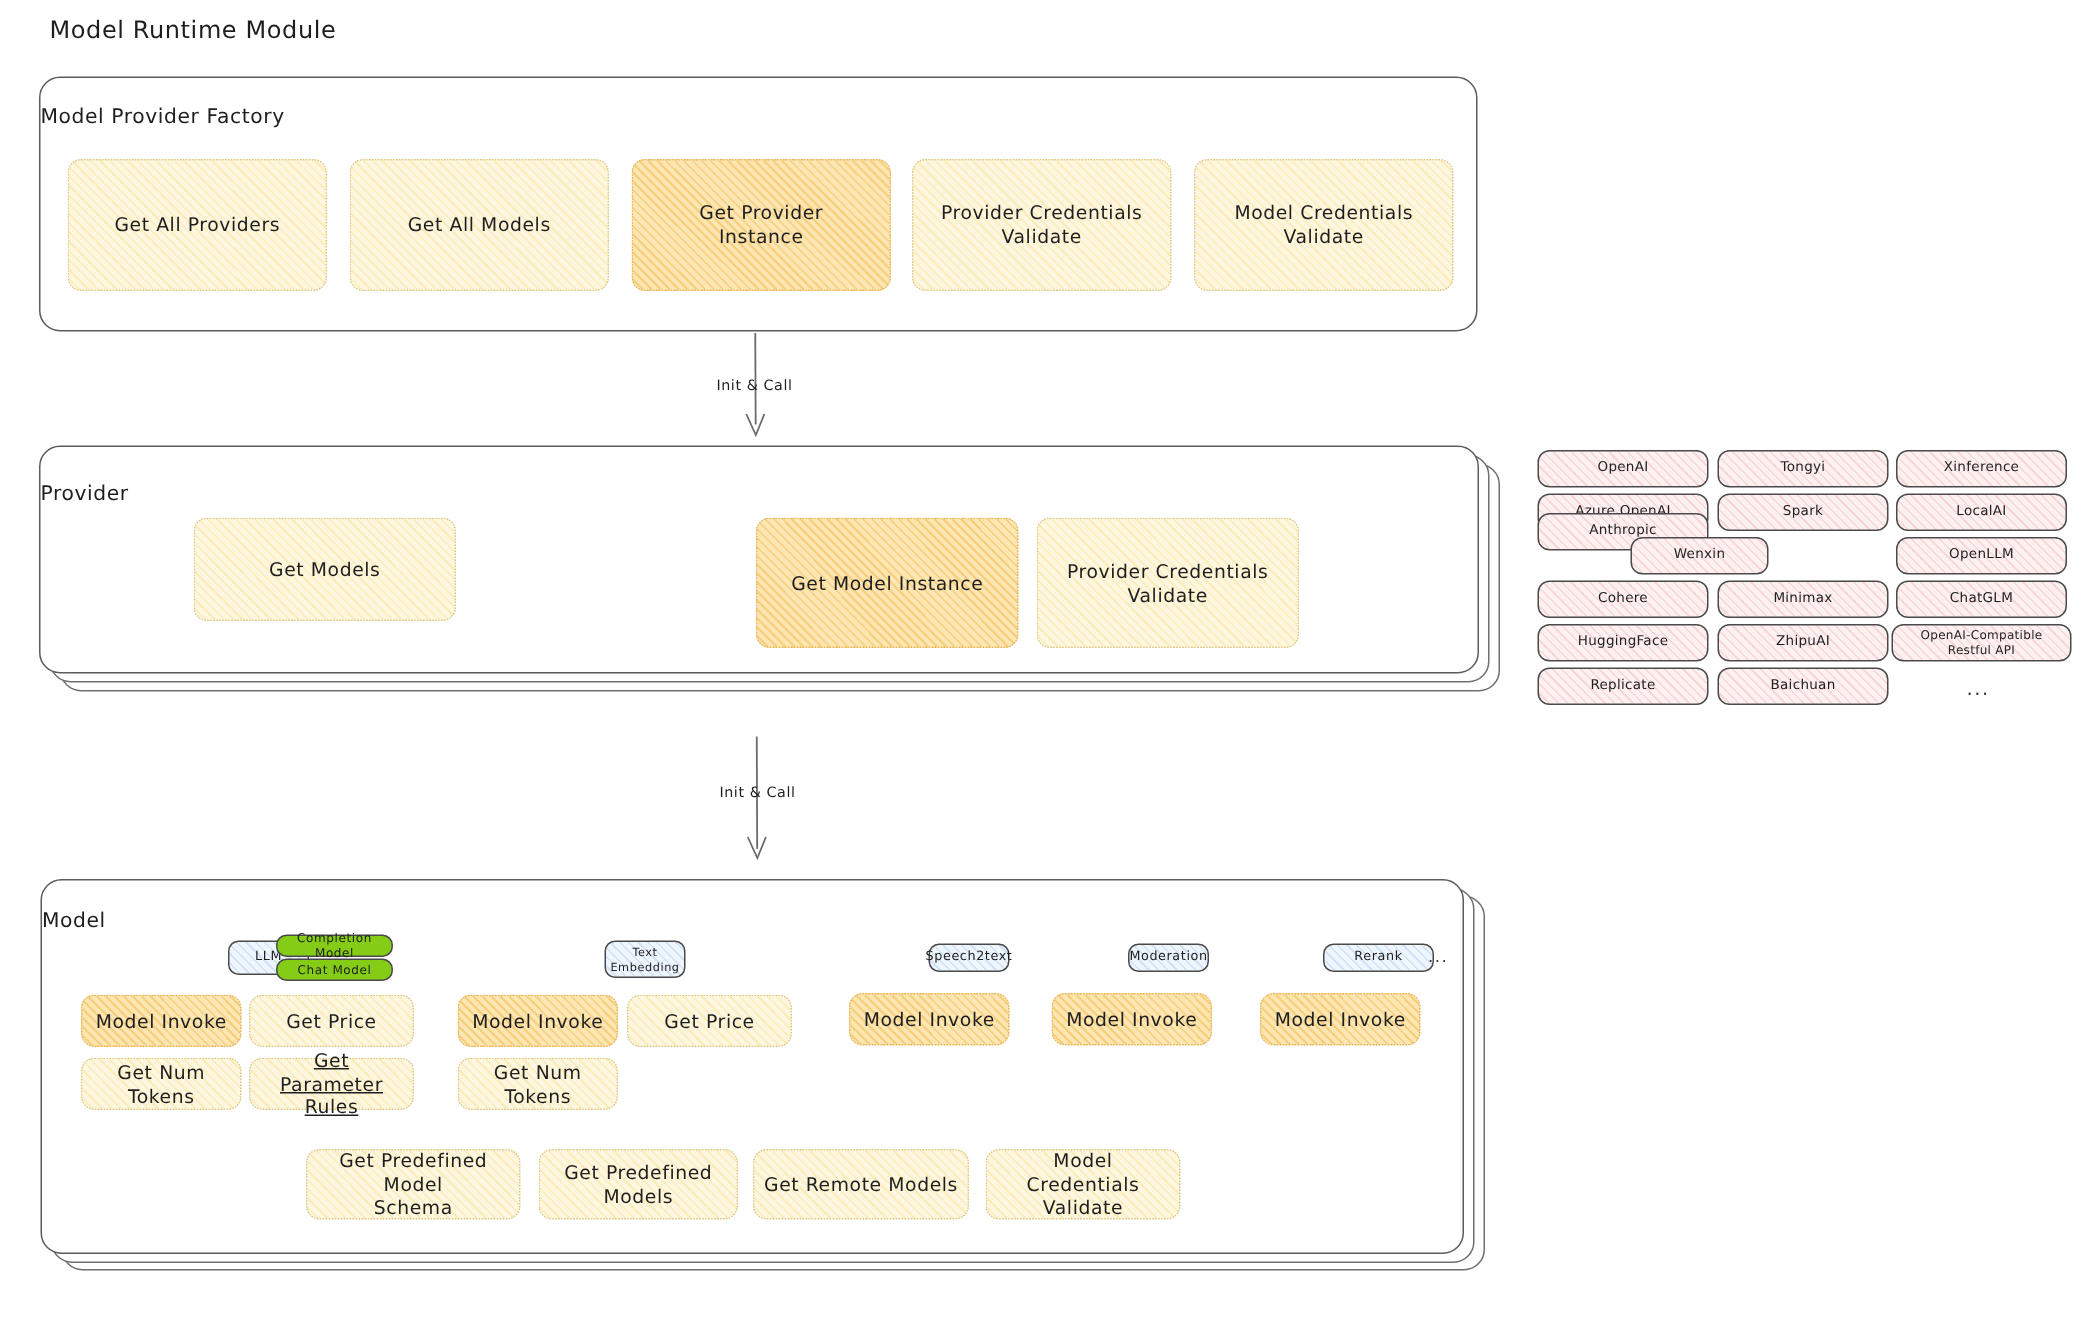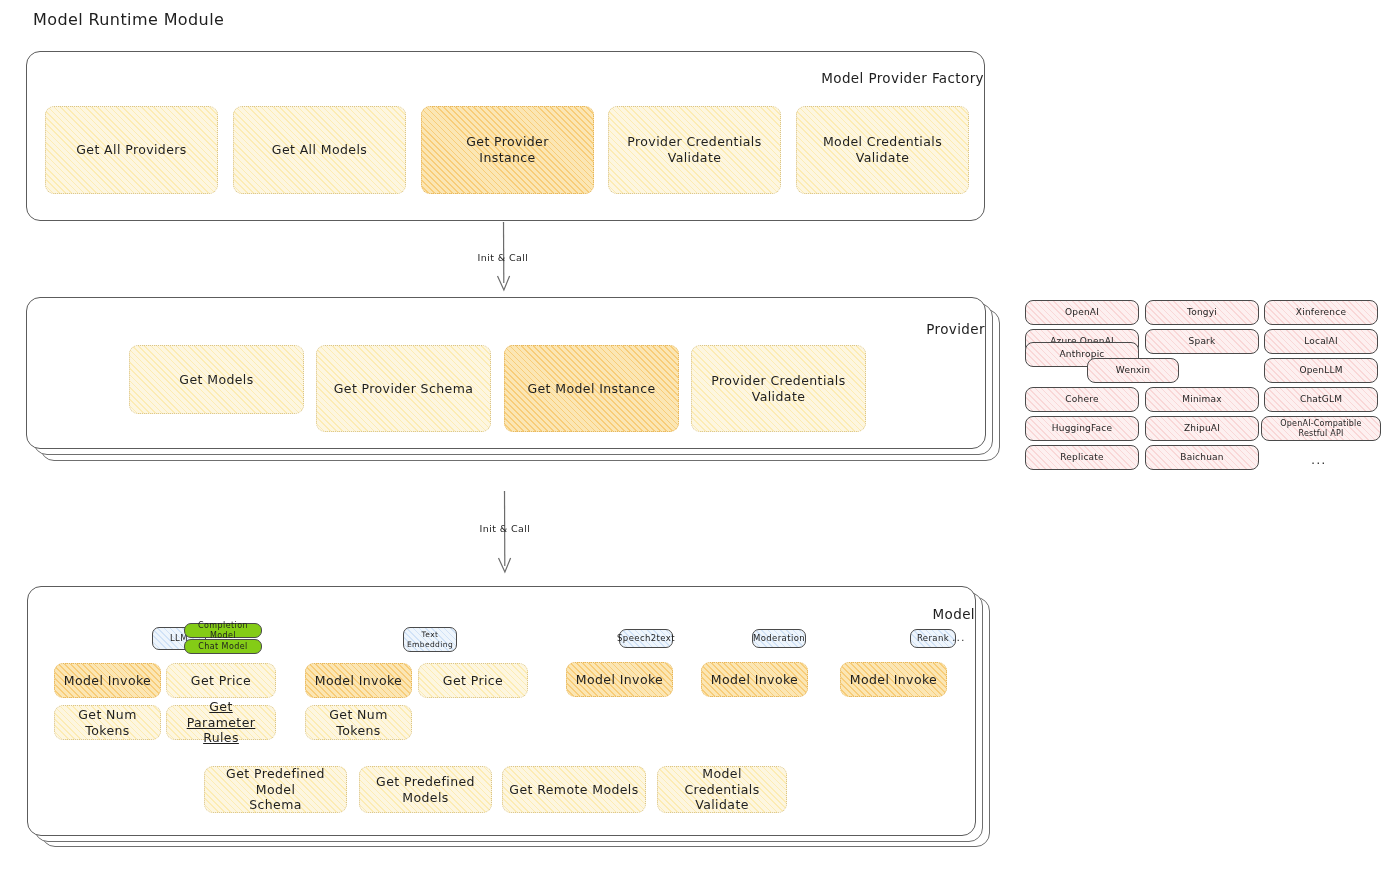--- a/index.html
+++ b/index.html
@@ -30,21 +30,21 @@
   
   .card {
     position: absolute;
     background: #ffffff;
     border: 1.15px solid #5c5c5c;
     border-radius: 14px;
   }
   .card-title {
     position: absolute;
     left: 0; right: 0;
-    text-align: right;
+    text-align: left;
     font-size: 13.5px;
     color: #1e1e1e;
   }
   
   .stack-layer {
     position: absolute;
     background: #ffffff;
     border: 1.15px solid #6f6f6f;
     border-radius: 14px;
   }
@@ -141,21 +141,20 @@
     <path d="M11.5 55 L17.9 69 L23.6 55" stroke="#6b6b6b" stroke-width="1.2" fill="none"></path>
   </svg>
   <div class="conn-label hand" style="left:503px; top:252px;">Init &amp; Call</div>
 
   <div class="stack-layer" style="left:40px; top:309px; width:960px; height:152px;"></div>
   <div class="stack-layer" style="left:33px; top:303px; width:960px; height:152px;"></div>
   <div class="card" style="left:26px; top:297px; width:960px; height:152px;">
     <div class="card-title hand" style="top:23px;">Provider</div>
   </div>
   <div class="node yellow hand" style="left:129px; top:345px; width:175px; height:69px;">Get Models</div>
-  <div class="node yellow hand" style="left:316px; top:345px; width:175px; height:87px;">Get Provider Schema</div>
   <div class="node orange hand" style="left:504px; top:345px; width:175px; height:87px;">Get Model Instance</div>
   <div class="node yellow hand" style="left:691px; top:345px; width:175px; height:87px;">Provider Credentials<br>Validate</div>
 
   <div>
 
     <div class="node pink hand" style="left:1025px; top:300px; width:114px; height:25px;">OpenAI</div>
     <div class="node pink hand" style="left:1025px; top:329px; width:114px; height:25px;">Azure OpenAI</div>
     <div class="node pink hand" style="left:1025px; top:342px; width:114px; height:25px;">Anthropic</div>
     <div class="node pink hand" style="left:1025px; top:387px; width:114px; height:25px;">Cohere</div>
     <div class="node pink hand" style="left:1025px; top:416px; width:114px; height:25px;">HuggingFace</div>
@@ -200,21 +199,21 @@
   <div class="node orange hand" style="left:305px; top:663px; width:107px; height:35px;">Model Invoke</div>
   <div class="node yellow hand" style="left:418px; top:663px; width:110px; height:35px;">Get Price</div>
   <div class="node yellow hand" style="left:305px; top:705px; width:107px; height:35px;">Get Num Tokens</div>
 
   <div class="node blue hand" style="left:595px; top:629px; width:54px; height:19px;">Speech2text</div>
   <div class="node orange hand" style="left:566px; top:662px; width:107px; height:35px;">Model Invoke</div>
 
   <div class="node blue hand" style="left:728px; top:629px; width:54px; height:19px;">Moderation</div>
   <div class="node orange hand" style="left:701px; top:662px; width:107px; height:35px;">Model Invoke</div>
 
-  <div class="node blue hand" style="left:886px; top:629px; width:46px; height:19px;">Rerank</div>
+  <div class="node blue hand" style="left:858px; top:629px; width:74px; height:19px;">Rerank</div>
   <div class="node orange hand" style="left:840px; top:662px; width:107px; height:35px;">Model Invoke</div>
 
   <div class="ellipsis hand" style="left:952px; top:631px; font-size:11px;">...</div>
 
   <div class="node yellow hand" style="left:204px; top:766px; width:143px; height:47px;">Get Predefined Model<br>Schema</div>
   <div class="node yellow hand" style="left:359px; top:766px; width:133px; height:47px;">Get Predefined<br>Models</div>
   <div class="node yellow hand" style="left:502px; top:766px; width:144px; height:47px;">Get Remote Models</div>
   <div class="node yellow hand" style="left:657px; top:766px; width:130px; height:47px;">Model Credentials<br>Validate</div>
 
 </div>

